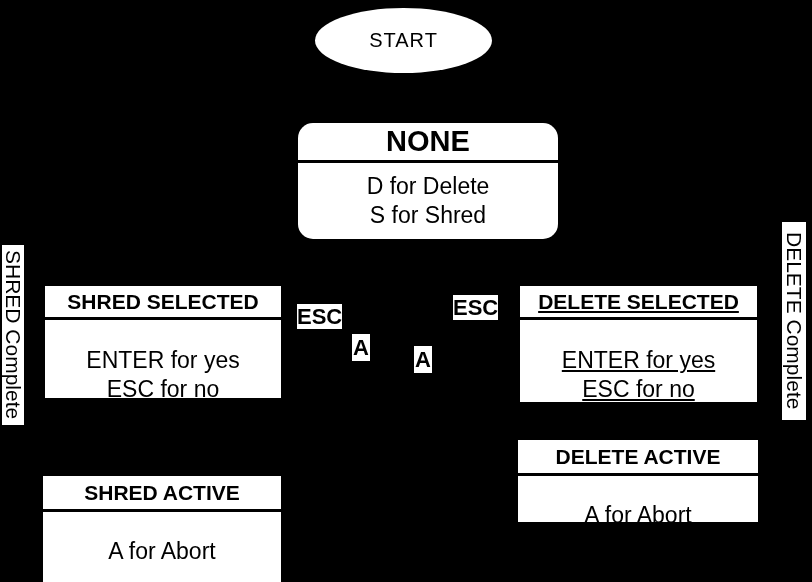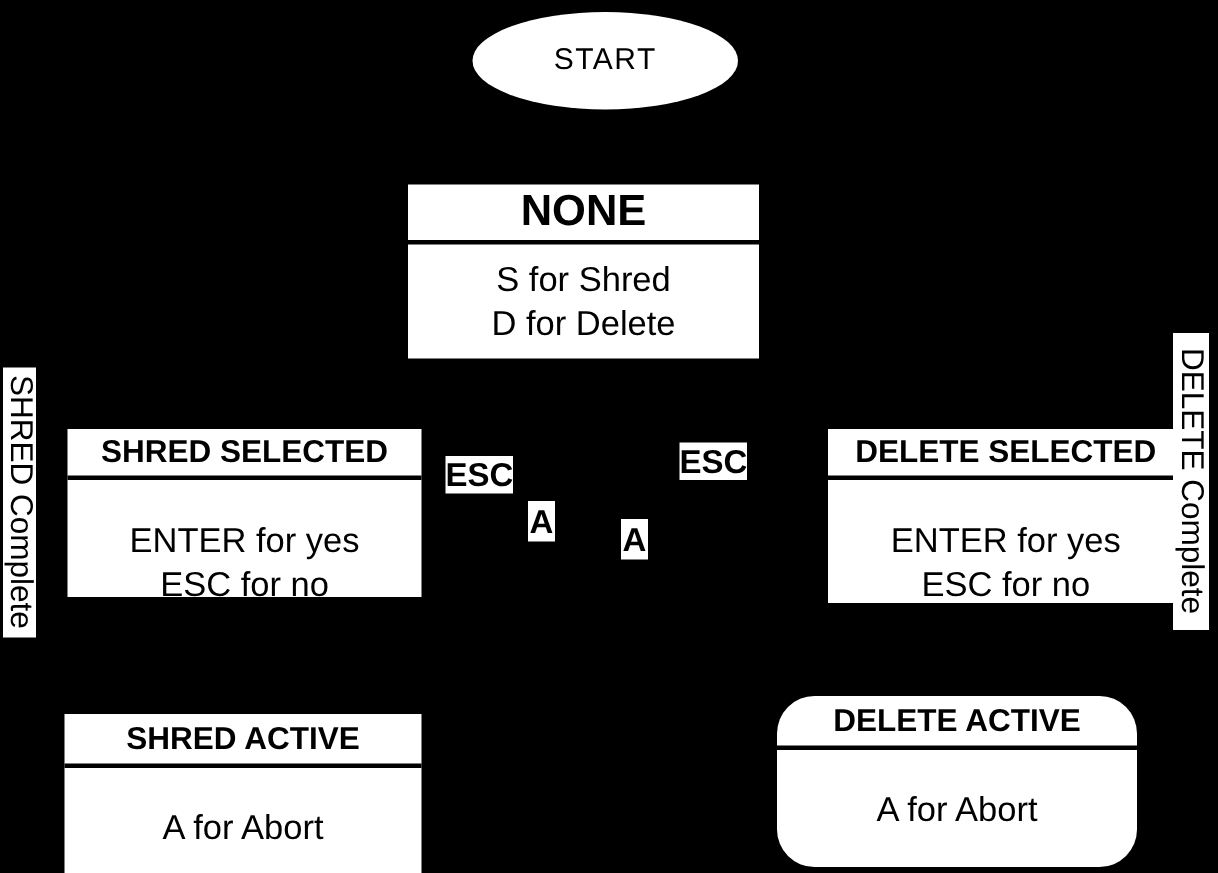--- a/index.html
+++ b/index.html
@@ -29,35 +29,35 @@
   }
   .state .title {
     font-weight: bold;
     border-bottom: 3px solid #000;
     display: flex; align-items: center; justify-content: center;
   }
   .state .body { }
   .state .line { }
 
   
-  .state-none { left: 272px; top: 123px; width: 234px; height: 116px; }
+  .state-none { left: 298px; top: 123px; width: 260px; height: 116px; border-radius: 15px; }
   .state-none .title { height: 37px; font-size: 29px; }
   .state-none .body { padding-top: 9px; }
   .state-none .line { font-size: 23px; line-height: 29px; }
 
   
   .state-shred-selected { left: 45px; top: 286px; width: 236px; height: 112px; }
-  .state-delete-selected { left: 552px; top: 286px; width: 237px; height: 116px; }
+  .state-delete-selected { left: 520px; top: 286px; width: 237px; height: 116px; text-decoration: underline; }
   .sel .title { height: 31px; font-size: 21px; }
   .sel .body { padding-top: 26px; }
   .sel .line { font-size: 23px; line-height: 29px; }
 
   
   .state-shred-active { left: 43px; top: 476px; width: 238px; height: 114px; }
-  .state-delete-active { left: 518px; top: 464px; width: 240px; height: 114px; border-radius: 25px; }
+  .state-delete-active { left: 518px; top: 440px; width: 240px; height: 82px; }
   .act .title { height: 33px; font-size: 21px; }
   .act .body {
     height: 78px; display: flex; align-items: center; justify-content: center; text-align: right;
   }
   .act .line { font-size: 23px; }
 
   
   .chip {
     position: absolute; background: #ffffff; color: #000;
     text-align: center; font-size: 22px; font-weight: bold;
@@ -83,22 +83,22 @@
 
 <div class="canvas">
 
   <div class="start-ellipse">
     <span>START</span>
   </div>
 
   <div class="state state-none">
     <div class="title">NONE</div>
     <div class="body">
+      <div class="line">D for Delete</div>
       <div class="line">S for Shred</div>
-      <div class="line">D for Delete</div>
     </div>
   </div>
 
   <div class="state sel state-shred-selected">
     <div class="title">SHRED SELECTED</div>
     <div class="body">
       <div class="line">ENTER for yes</div>
       <div class="line">ESC for no</div>
     </div>
   </div>

